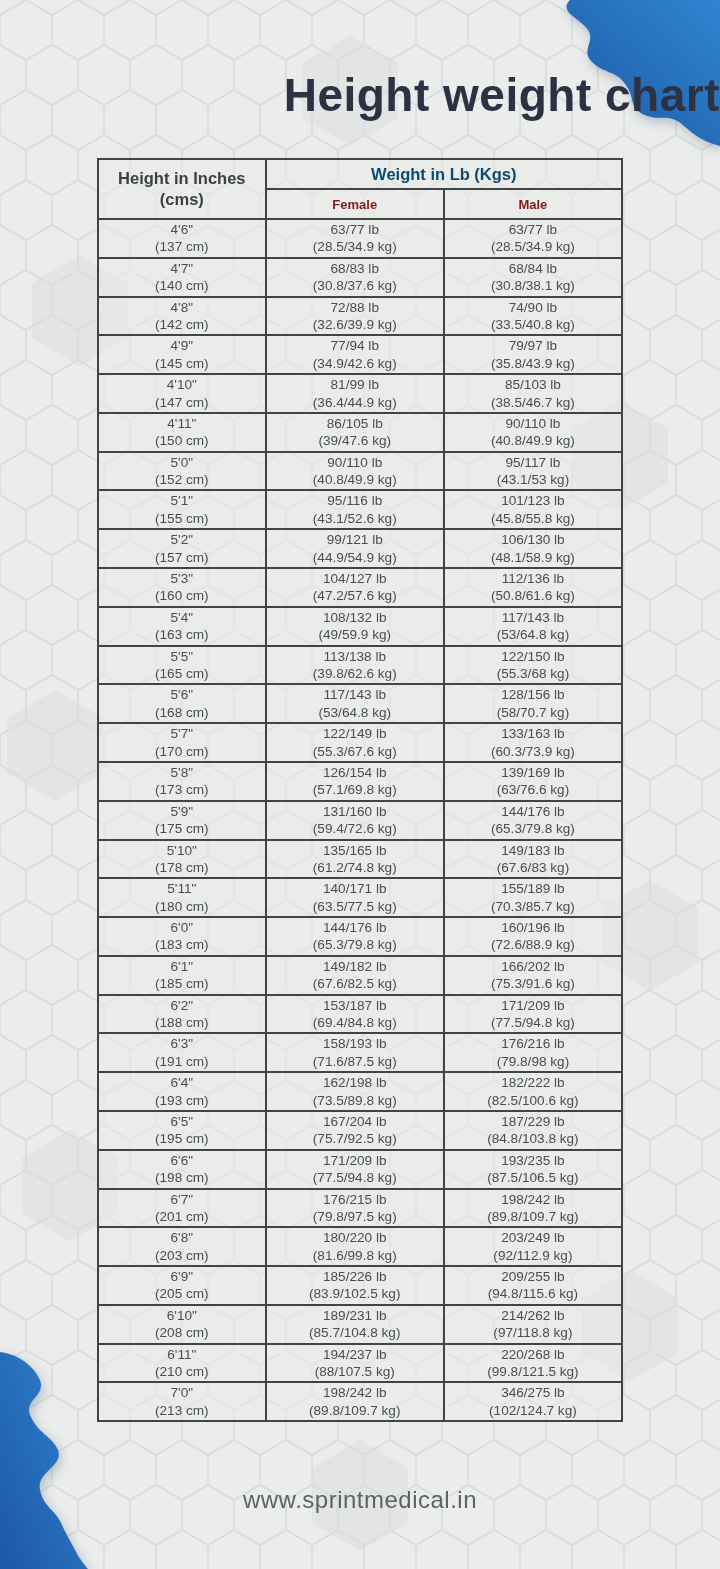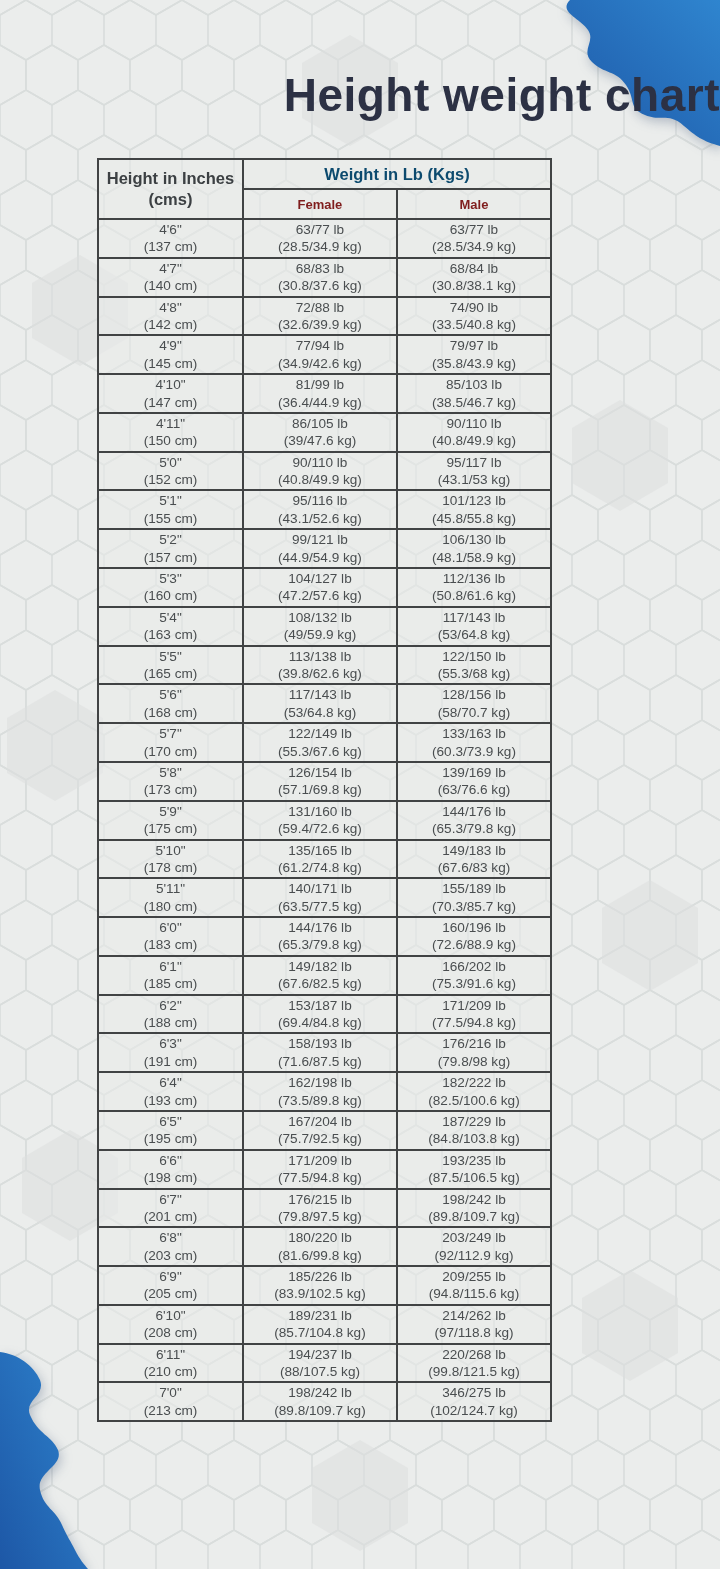--- a/index.html
+++ b/index.html
@@ -22,21 +22,21 @@
     margin-top:68px;
     text-align:right;
     font-size:46px;
     font-weight:800;
     letter-spacing:.5px;
     color:#2c3144;
   }
 
   table.hw {
     margin:36px 0 0 97px;
-    width:455px;
+    width:526px;
     border-collapse:collapse;
     table-layout:fixed;
   }
   table.hw col.c1 { width:32%; }
   table.hw col.c2 { width:34%; }
   table.hw col.c3 { width:34%; }
   table.hw th, table.hw td {
     border:2px solid #414344;
     text-align:center;
     vertical-align:middle;
@@ -587,13 +587,14 @@
             <div>(89.8/109.7 kg)</div>
     </td>
     <td class="cell">
       <div>346/275 lb</div>
             <div>(102/124.7 kg)</div>
     </td>
   </tr>
 </tbody>
   </table>
 
+  <div class="site-footer">www.sprintmedical.in</div>
 </div>
 
 </body></html>

